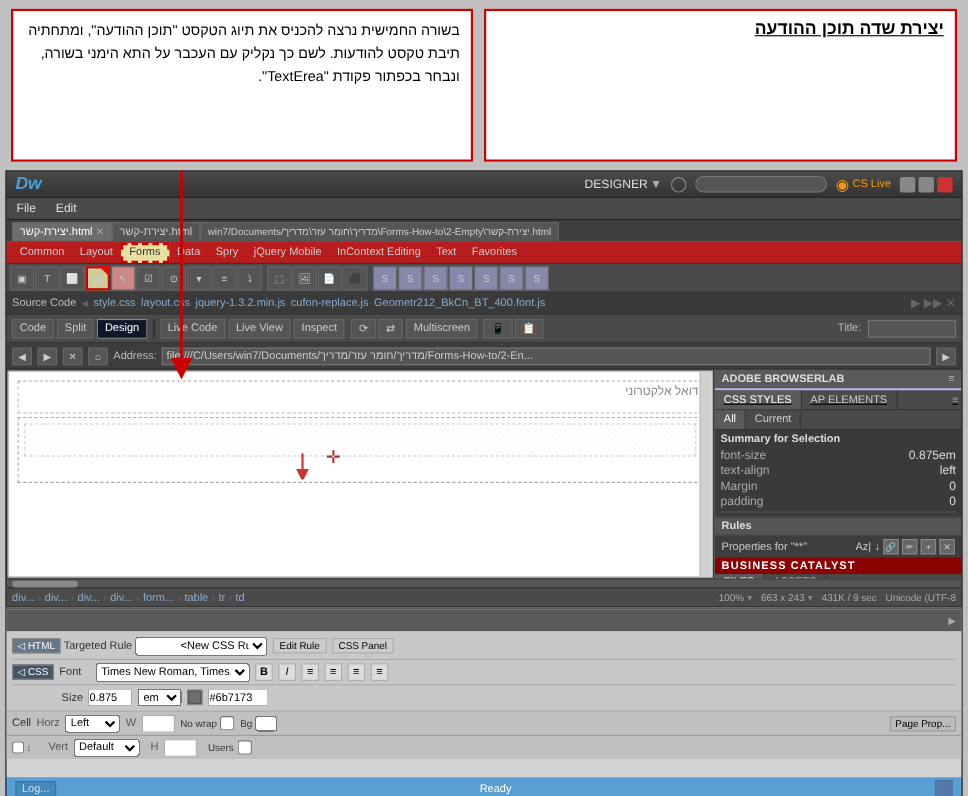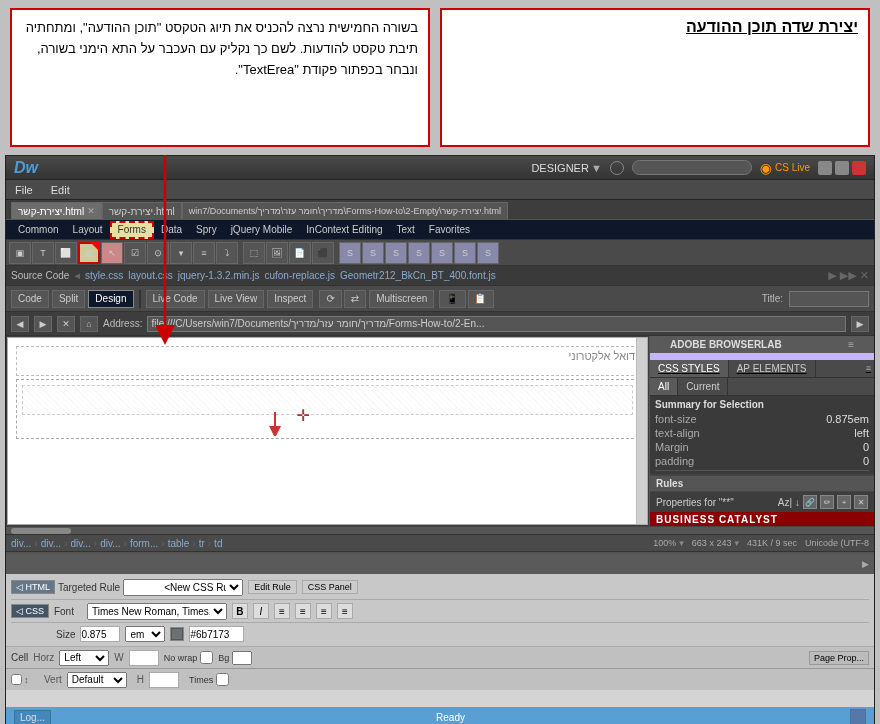--- a/index.html
+++ b/index.html
@@ -137,21 +137,21 @@
       color: white;
     }
     .file-tab-close {
       font-size: 9px;
       color: #aaa;
       cursor: pointer;
     }
 
     
     .toolbar-tabs {
-      background: #0f172a;
+      background: #b91c1c;
       height: 20px;
       display: flex;
       align-items: center;
       padding: 0 5px;
       border-bottom: 1px solid #333;
     }
     .toolbar-tab {
       color: #ccc;
       font-size: 10px;
       padding: 2px 6px;
@@ -278,22 +278,22 @@
       color: #ccc;
       font-size: 9px;
       cursor: pointer;
       display: flex; align-items: center; justify-content: center;
     }
     .panel-header {
       background: #5a5a5a;
       color: #ddd;
       font-size: 10px;
       font-weight: bold;
-      padding: 3px 20px;
-      border-bottom: 7px solid #c4b5fd;
+      padding: 3px 6px;
+      border-bottom: 2px solid #c4b5fd;
       display: flex;
       align-items: center;
       justify-content: space-between;
     }
     .panel-tabs {
       display: flex;
       background: #4a4a4a;
       border-bottom: 1px solid #333;
       text-decoration: underline;
     }
@@ -777,21 +777,21 @@
         <input type="checkbox" style="width: 11px;">
         <span style="font-size:9px;color:#555;">↕</span>
       </span>
       <span style="font-size:10px;color:#555;">Vert</span>
       <select style="height:16px;font-size:10px;width:60px;">
         <option>Default</option>
       </select>
       <span style="font-size:10px;color:#555;margin-left:5px;">H</span>
       <input type="text" style="width: 30px; height: 16px; font-size: 10px; border: 1px solid rgb(170, 170, 170);">
       <div style="display:flex;align-items:center;gap:3px;margin-left:5px;">
-        <span style="font-size:9px;color:#333;">Times</span>
+        <span style="font-size:9px;color:#333;">Users</span>
         <input type="checkbox" style="">
       </div>
     </div>
   </div>
 
   <div class="ready-bar">
     <div style="display:flex;align-items:center;gap:5px;">
       <span style="color:#ddd;font-size:10px;background:#4488bb;padding:1px 5px;cursor:pointer;border:1px solid #337799;">Log...</span>
     </div>
     <span class="ready-label">Ready</span>

